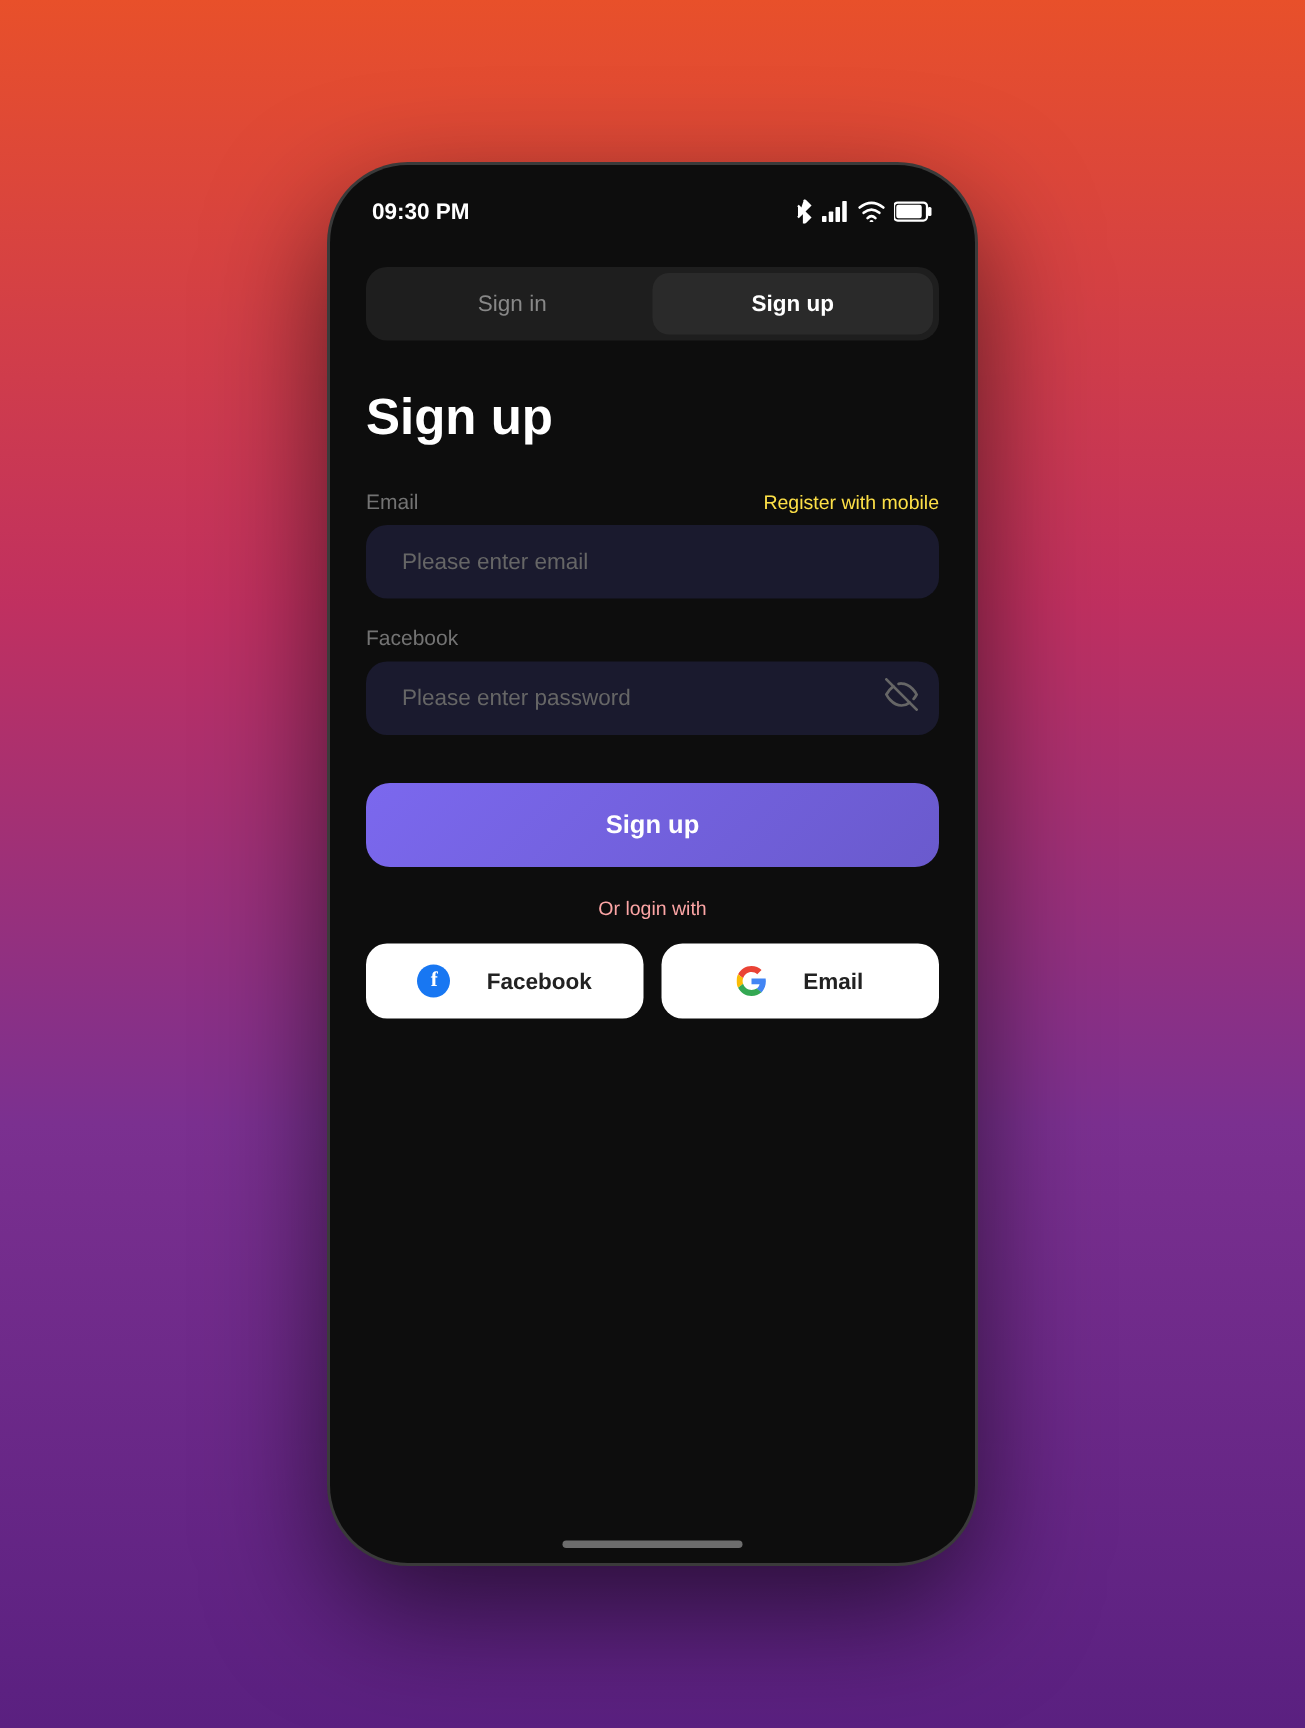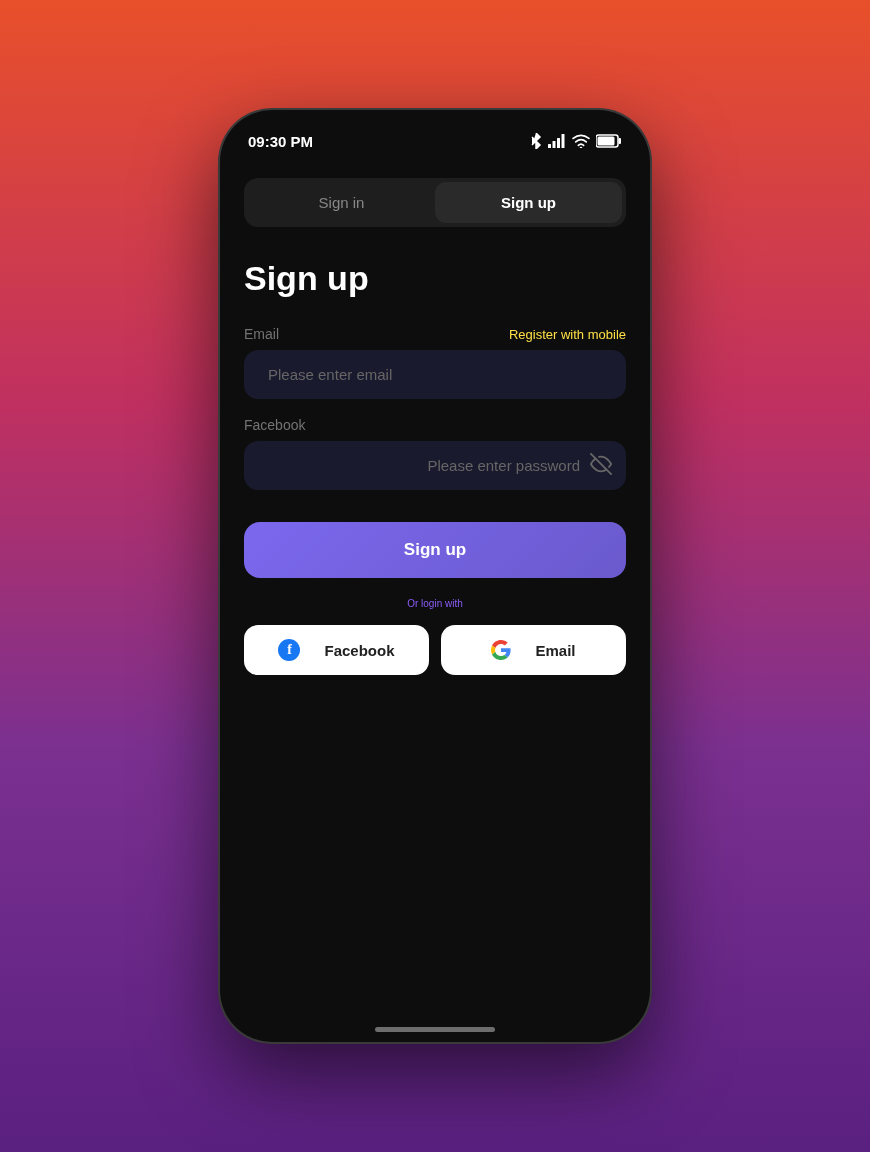--- a/index.html
+++ b/index.html
@@ -157,22 +157,22 @@
       font-size: 17px;
       font-weight: 700;
       cursor: pointer;
       margin-top: 14px;
       margin-bottom: 20px;
     }
 
     
     .or-text {
       text-align: center;
-      color: #8b5cf6;
-      font-size: 10px;
+      color: #fca5a5;
+      font-size: 13px;
       margin-bottom: 16px;
     }
 
     
     .social-buttons {
       display: flex;
       gap: 12px;
     }
 
     .social-btn {
@@ -284,21 +284,21 @@
       <div class="form-input-wrapper">
         <input type="email" class="form-input" placeholder="Please enter email" style="">
       </div>
     </div>
 
     <div class="form-group">
       <div class="form-header">
         <label class="form-label">Facebook</label>
       </div>
       <div class="form-input-wrapper">
-        <input type="password" class="form-input" style="padding-right: 46px; text-align: right;" placeholder="Please enter password">
+        <input type="password" class="form-input" style="padding-right: 46px;" placeholder="Please enter password">
         <span class="eye-icon-wrapper">
           <svg width="22" height="22" viewBox="0 0 24 24" fill="none" stroke="#666" stroke-width="2" stroke-linecap="round" stroke-linejoin="round">
             <path d="M17.94 17.94A10.07 10.07 0 0112 20c-7 0-11-8-11-8a18.45 18.45 0 015.06-5.94"></path>
             <path d="M9.9 4.24A9.12 9.12 0 0112 4c7 0 11 8 11 8a18.5 18.5 0 01-2.16 3.19"></path>
             <line x1="1" y1="1" x2="23" y2="23"></line>
           </svg>
         </span>
       </div>
     </div>
 

